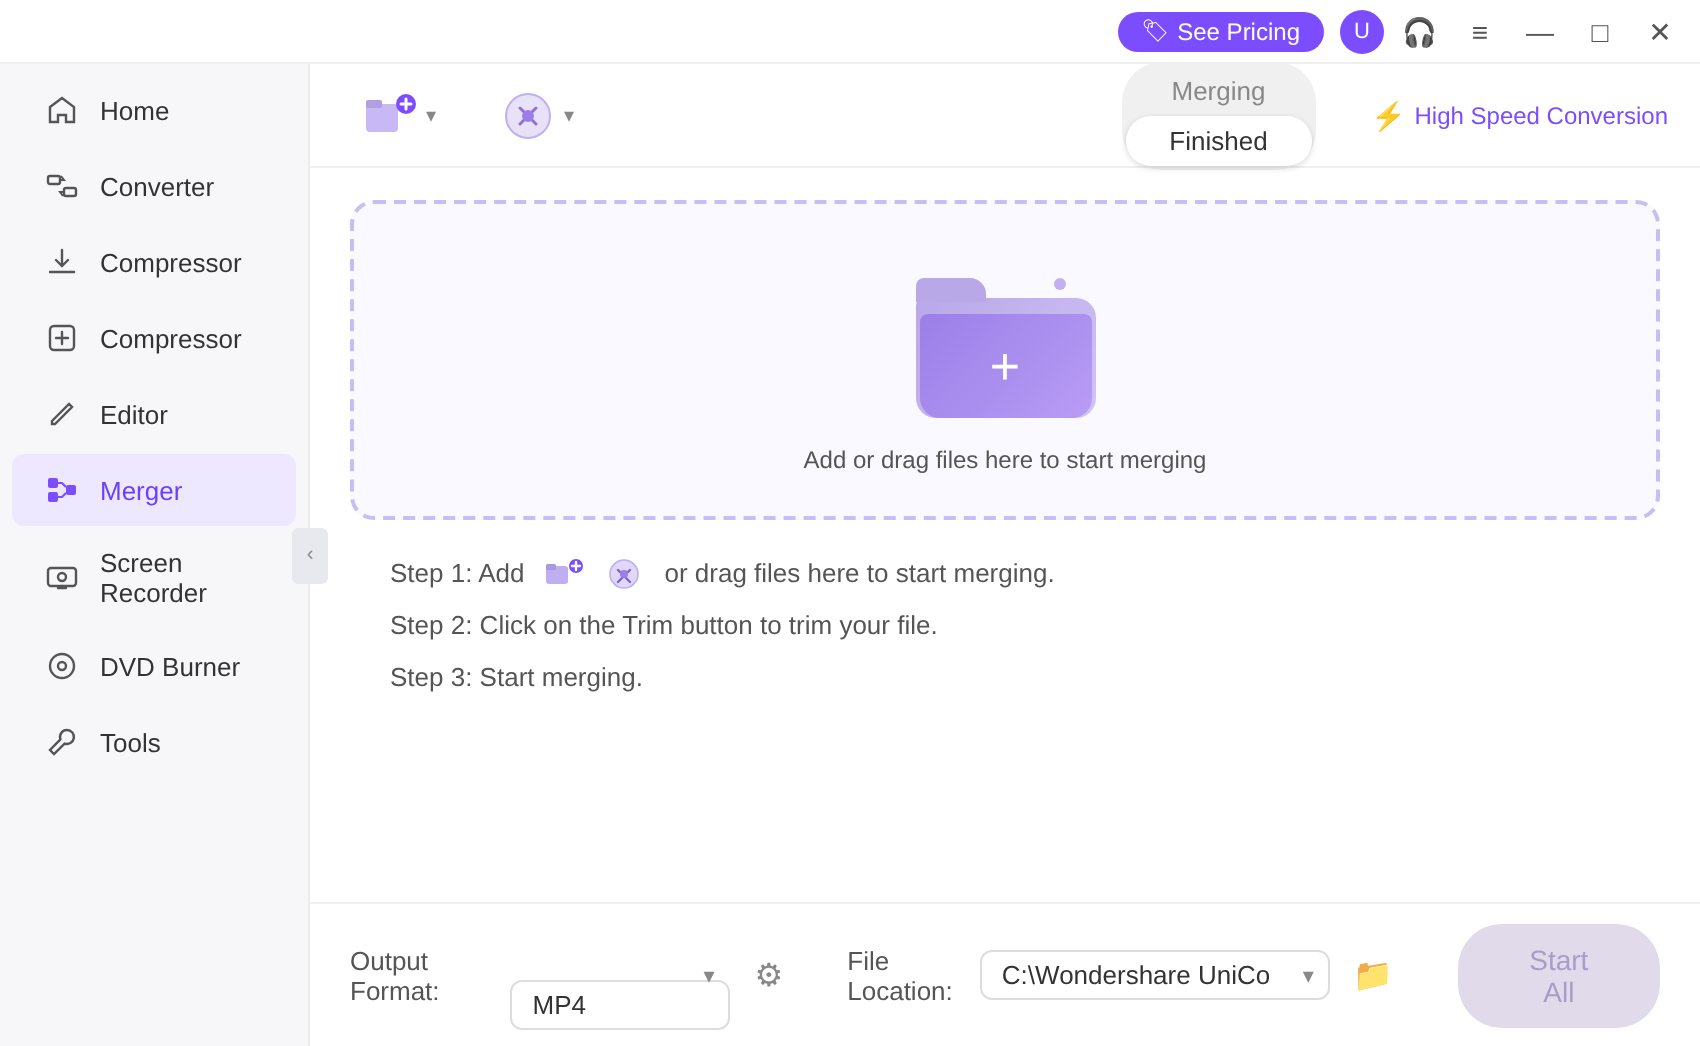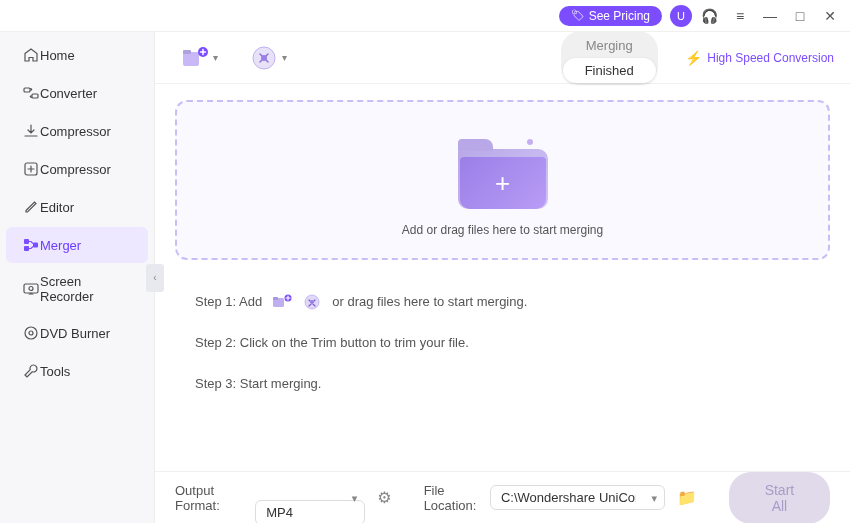--- a/index.html
+++ b/index.html
@@ -89,21 +89,21 @@
       border-right: 1px solid #ececec;
       display: flex;
       flex-direction: column;
       padding-top: 4px;
       flex-shrink: 0;
       position: relative;
     }
     .sidebar-item {
       display: flex;
       align-items: center;
-      gap: 0;
+      gap: 10px;
       padding: 9px 16px;
       cursor: pointer;
       border-radius: 6px;
       margin: 1px 6px;
       font-size: 13px;
       color: #333;
     }
     .sidebar-item.active {
       background: #ede8ff;
       color: #6c3fff;
@@ -297,33 +297,32 @@
     .steps-container {
       padding: 14px 20px;
       font-size: 13px;
       color: #555;
       line-height: 2;
     }
     .step-row {
       display: flex;
       align-items: center;
       gap: 10px;
-      margin-top: 15px;
     }
     .step-icon-small {
       width: 20px;
       height: 20px;
       display: inline-flex;
       align-items: center;
       justify-content: center;
     }
 
     
     .bottom-bar {
-      height: 52px;
+      height: 72px;
       border-top: 1px solid #f0f0f0;
       display: flex;
       align-items: center;
       padding: 0 20px;
       gap: 28px;
       background: #fff;
       flex-shrink: 0;
     }
     .bottom-field {
       display: flex;

